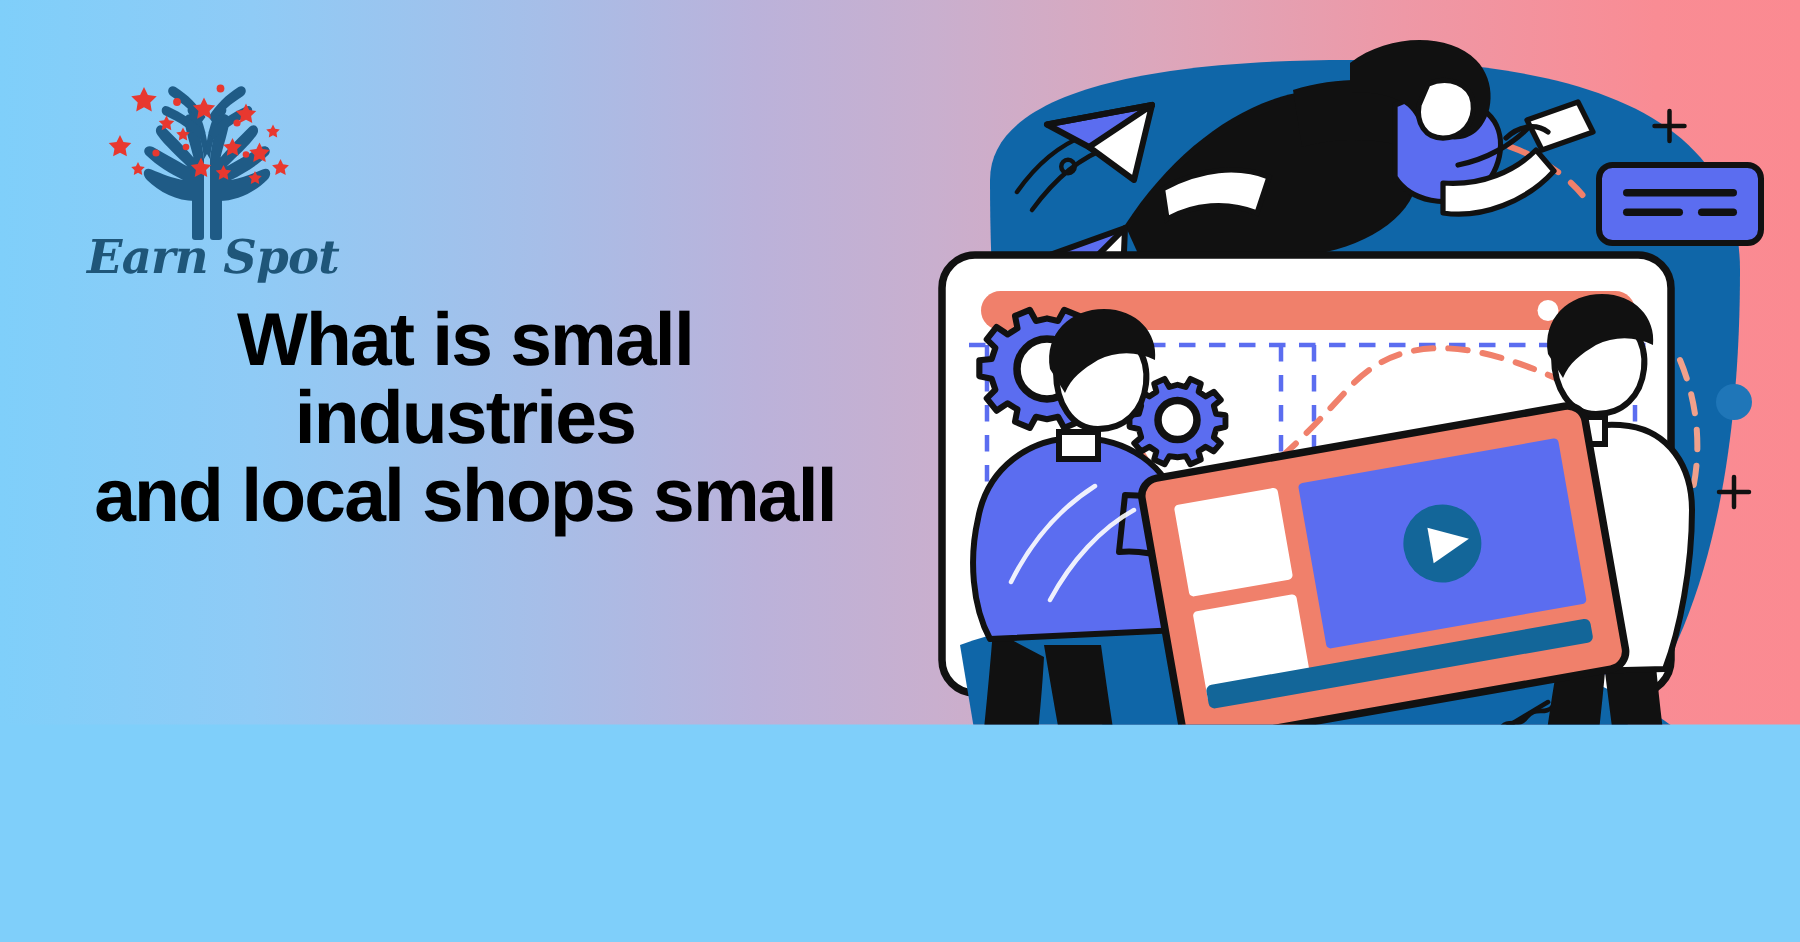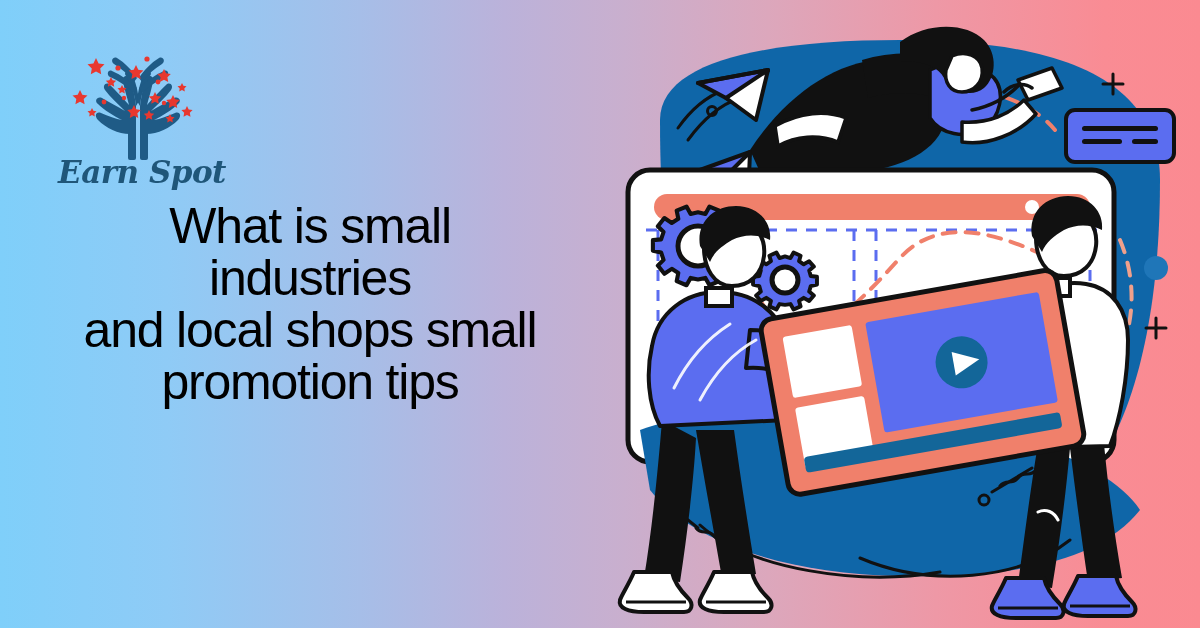--- a/index.html
+++ b/index.html
@@ -3,21 +3,21 @@
 <meta charset="utf-8">
 <style>
   * { margin:0; padding:0; box-sizing:border-box; }
   html,body { width:1200px; height:628px; overflow:hidden; }
   body {
     font-family:"Liberation Sans", sans-serif;
     background:#7FCFFA;
   }
   #banner {
     position:relative;
-    width:1200px; height:628px;
+    width:1200px; height:483px;
     overflow:hidden;
     background:linear-gradient(90deg,
         #7FCFFA 0%,
         #8FCBF6 14%,
         #A6BEE8 30%,
         #BBB2DA 42%,
         #C9AFCE 52%,
         #DCA7BC 64%,
         #EE98A6 78%,
         #F98C94 92%,
@@ -47,21 +47,21 @@
     color:#1F5679;
     white-space:nowrap;
   }
 
   #headline {
     position:absolute; left:0; top:200px;
     width:620px;
     text-align:center;
     color:#000000;
     font-family:"Liberation Sans", sans-serif;
-    font-weight:400;
+    font-weight:700;
     font-size:50px;
     line-height:52px;
     letter-spacing:-1.2px;
   }
   #headline .ln { display:block; white-space:nowrap; }
 
   
   #illustration {
     position:absolute; left:600px; top:0;
     width:600px; height:628px;
@@ -122,21 +122,20 @@
           <circle cx="106" cy="55" r="2.2"></circle>
         </g>
       </svg>
       <div id="logo-wordmark">Earn Spot</div>
     </div>
 
     <h1 id="headline">
       <span class="ln">What is small</span>
       <span class="ln">industries</span>
       <span class="ln">and local shops small</span>
-      <span class="ln">promotion tips</span>
     </h1>
   </div>
 
   <div id="illustration">
     <svg width="600" height="628" viewBox="0 0 600 628">
       <defs>
         <clipPath id="clipAll">
             <rect x="0" y="0" width="600" height="628"></rect>
           </clipPath>
       </defs>

